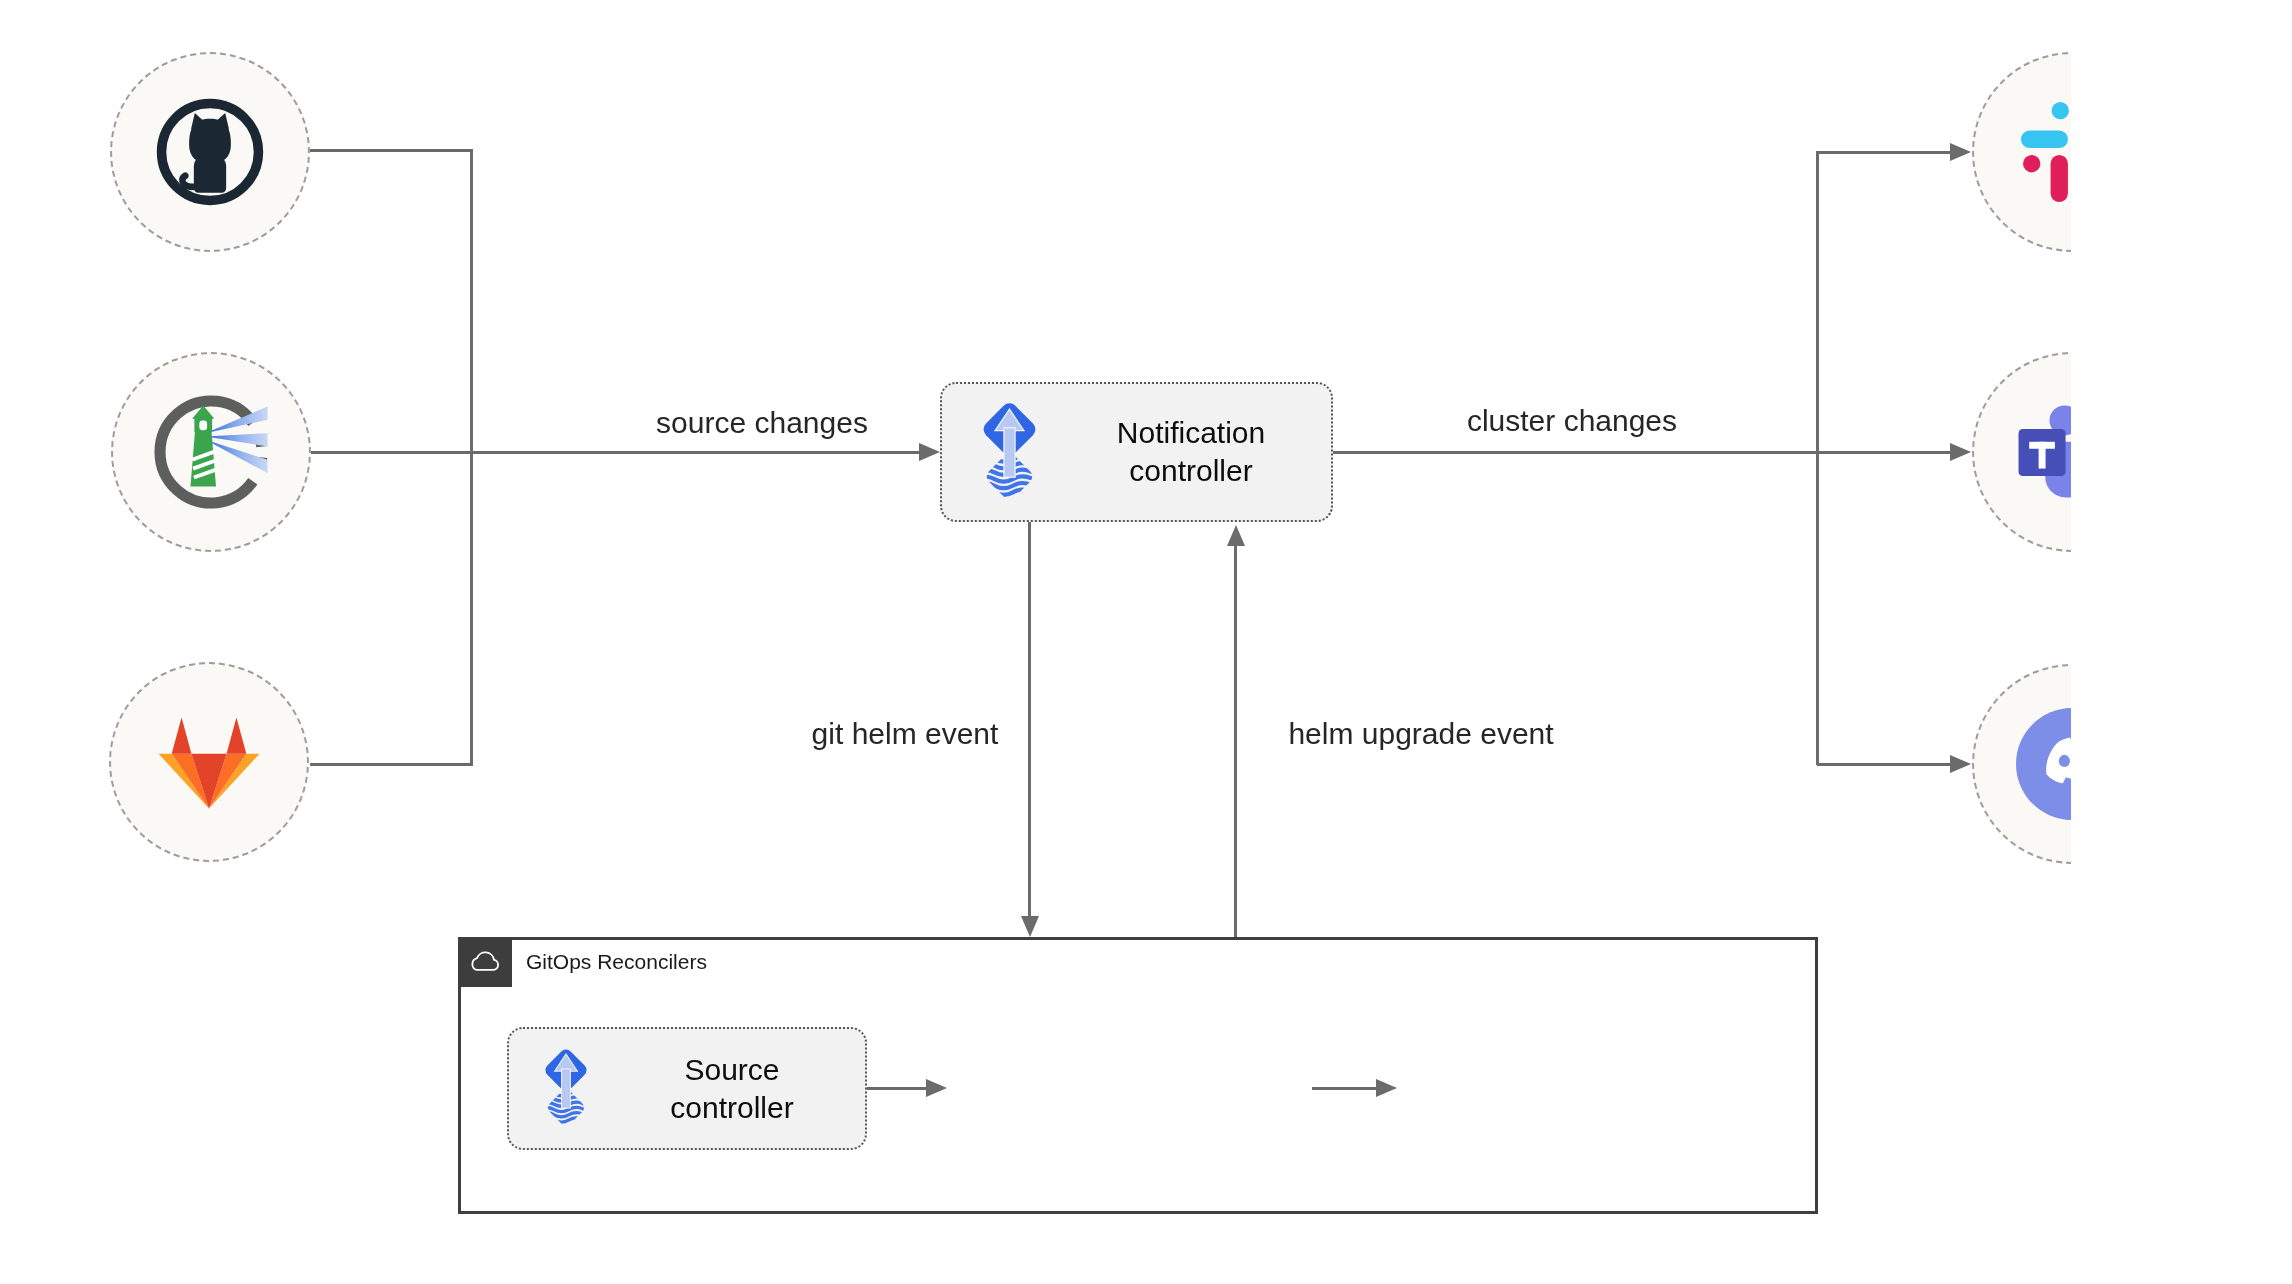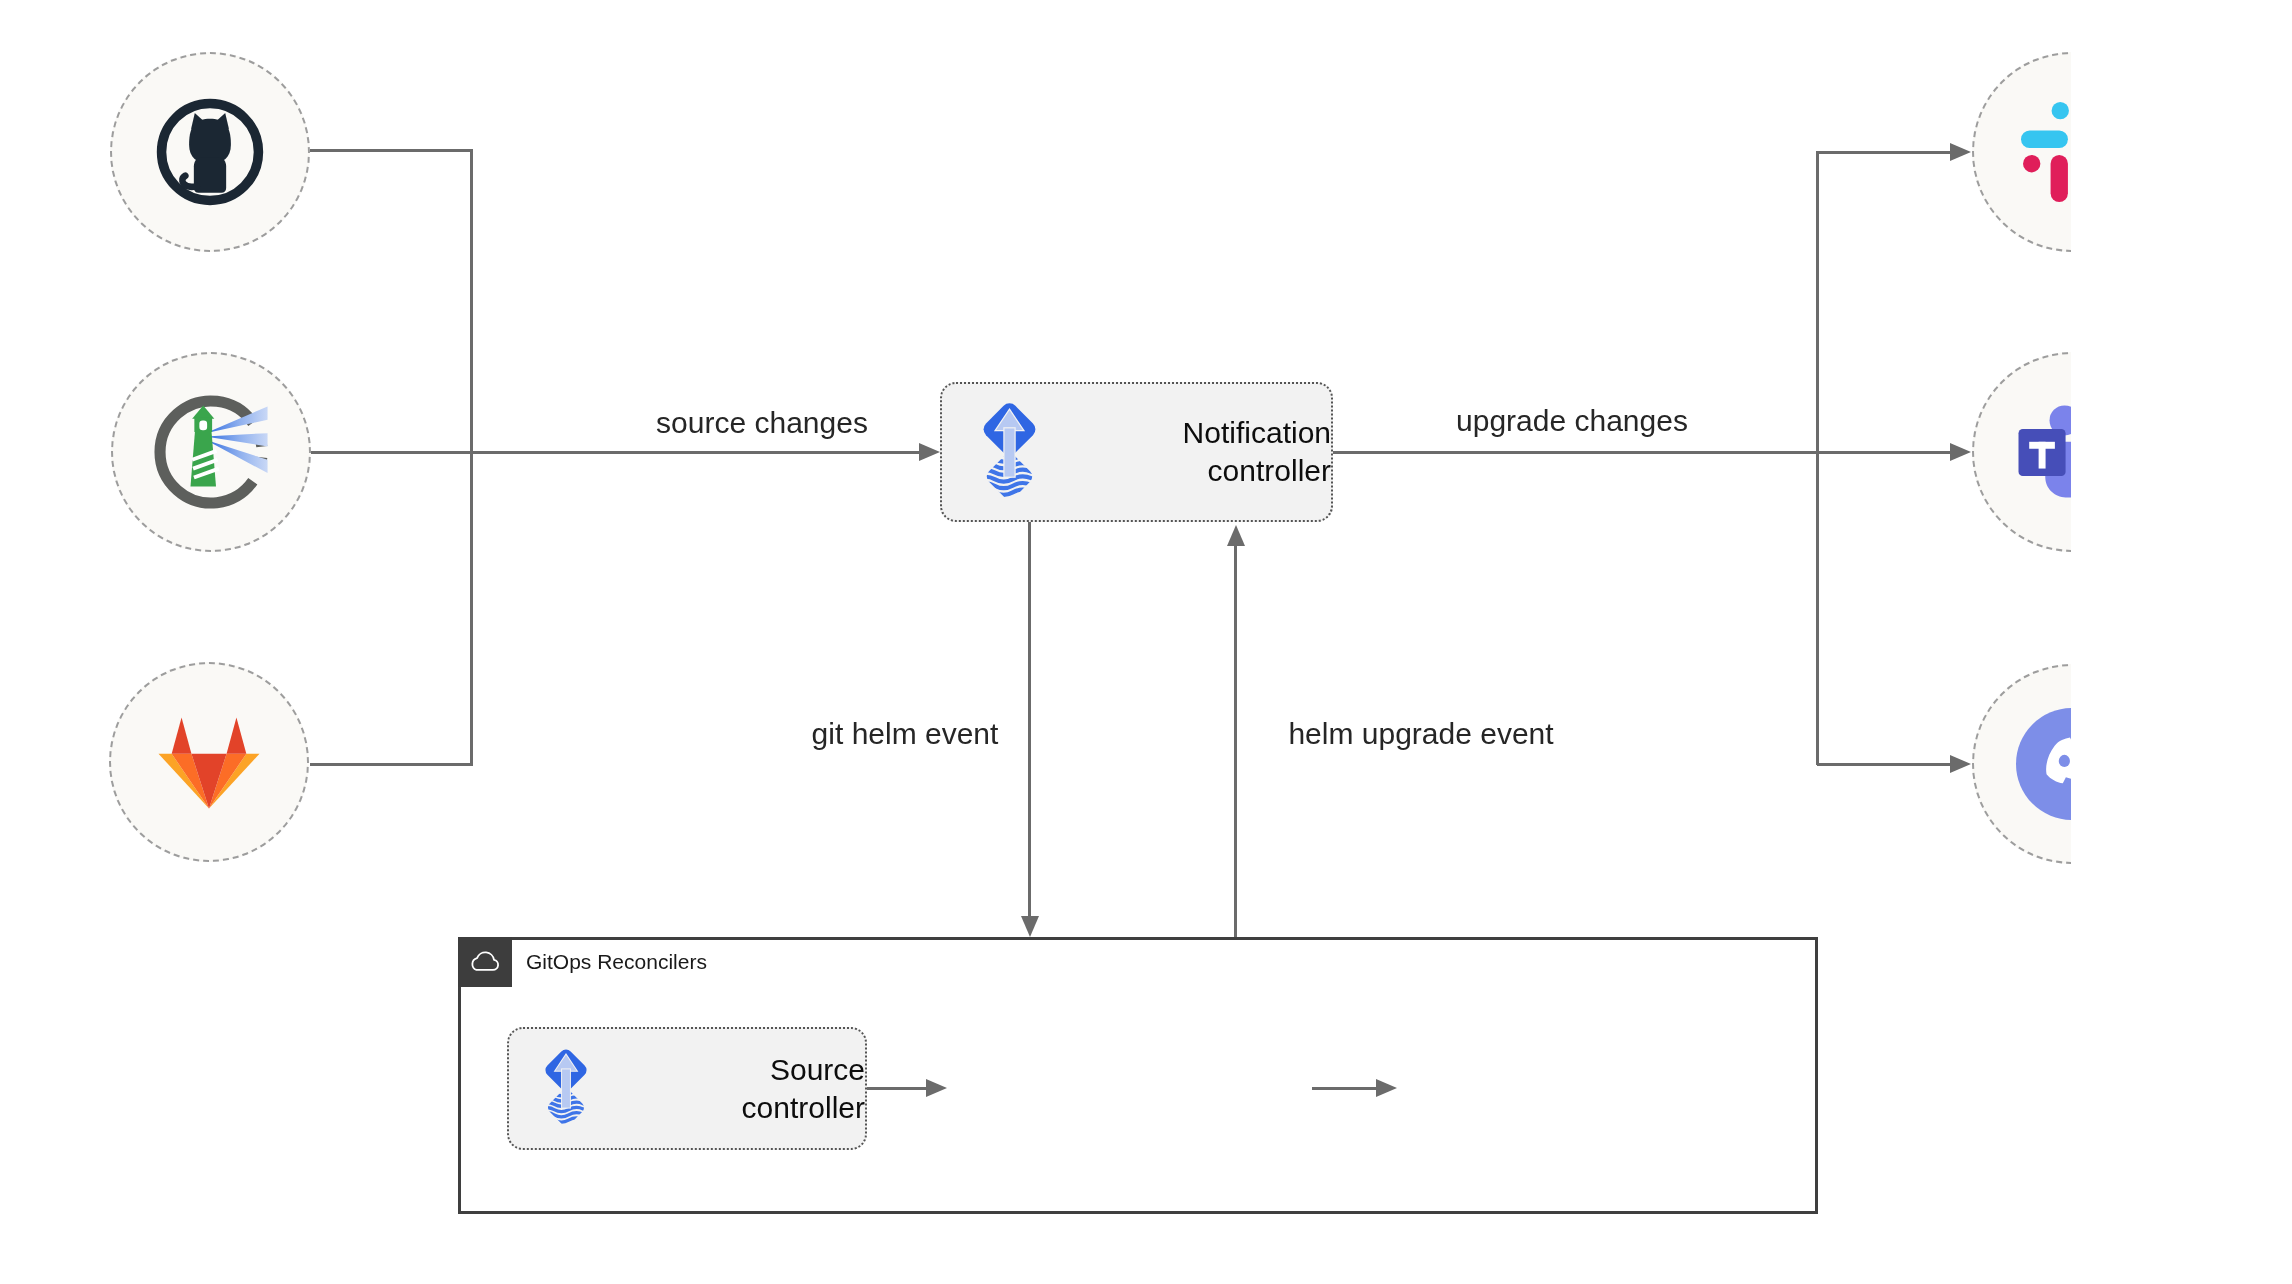--- a/index.html
+++ b/index.html
@@ -31,21 +31,21 @@
     font-size:30px;color:var(--label-text,#262626);white-space:nowrap;
   }
   
   .node{
     position:absolute;background:var(--node-bg,#f2f2f2);
     border:2.5px dotted var(--node-border,#545454);border-radius:16px;
     display:flex;align-items:center;box-sizing:border-box;
   }
   .node .flux-wrap{flex:0 0 auto;display:flex;align-items:center;justify-content:center;}
   .node-label{
-    flex:1 1 auto;text-align:right;font-size:30px;line-height:38px;
+    flex:1 1 auto;text-align:center;font-size:30px;line-height:38px;
     color:var(--node-text,#0d0d0d);
   }
   .node-label .inner{display:inline-block;max-width:210px;}
   
   .container-box{
     position:absolute;border:3px solid var(--container-border,#3f3f3f);
     background:#fff;box-sizing:border-box;
   }
   .badge{
     position:absolute;background:var(--badge-bg,#3d3d3d);
@@ -205,21 +205,21 @@
   <div class="edge-label" style="left:762px;top:423px">source changes</div>
 
   <div class="hline" style="left:1333px;top:451px;width:486px"></div>
   <div class="vline" style="left:1816px;top:151px;height:614px"></div>
   <div class="hline" style="left:1817px;top:151px;width:133px"></div>
   <div class="arrow-right" style="left:1950px;top:143px"></div>
   <div class="hline" style="left:1817px;top:451px;width:133px"></div>
   <div class="arrow-right" style="left:1950px;top:443px"></div>
   <div class="hline" style="left:1817px;top:763px;width:133px"></div>
   <div class="arrow-right" style="left:1950px;top:755px"></div>
-  <div class="edge-label" style="left:1572px;top:421px">upgrade changes</div>
+  <div class="edge-label" style="left:1572px;top:421px">cluster changes</div>
 
   <div class="vline" style="left:1028px;top:522px;height:396px"></div>
   <div class="arrow-down" style="left:1020.5px;top:916px"></div>
   <div class="edge-label" style="left:905px;top:734px">git helm event</div>
 
   <div class="vline" style="left:1234px;top:546px;height:391px"></div>
   <div class="arrow-up" style="left:1226.5px;top:525px"></div>
   <div class="edge-label" style="left:1421px;top:734px">helm upgrade event</div>
 
   <div class="node" style="left:940px;top:382px;width:393px;height:140px;padding-left:26px">

